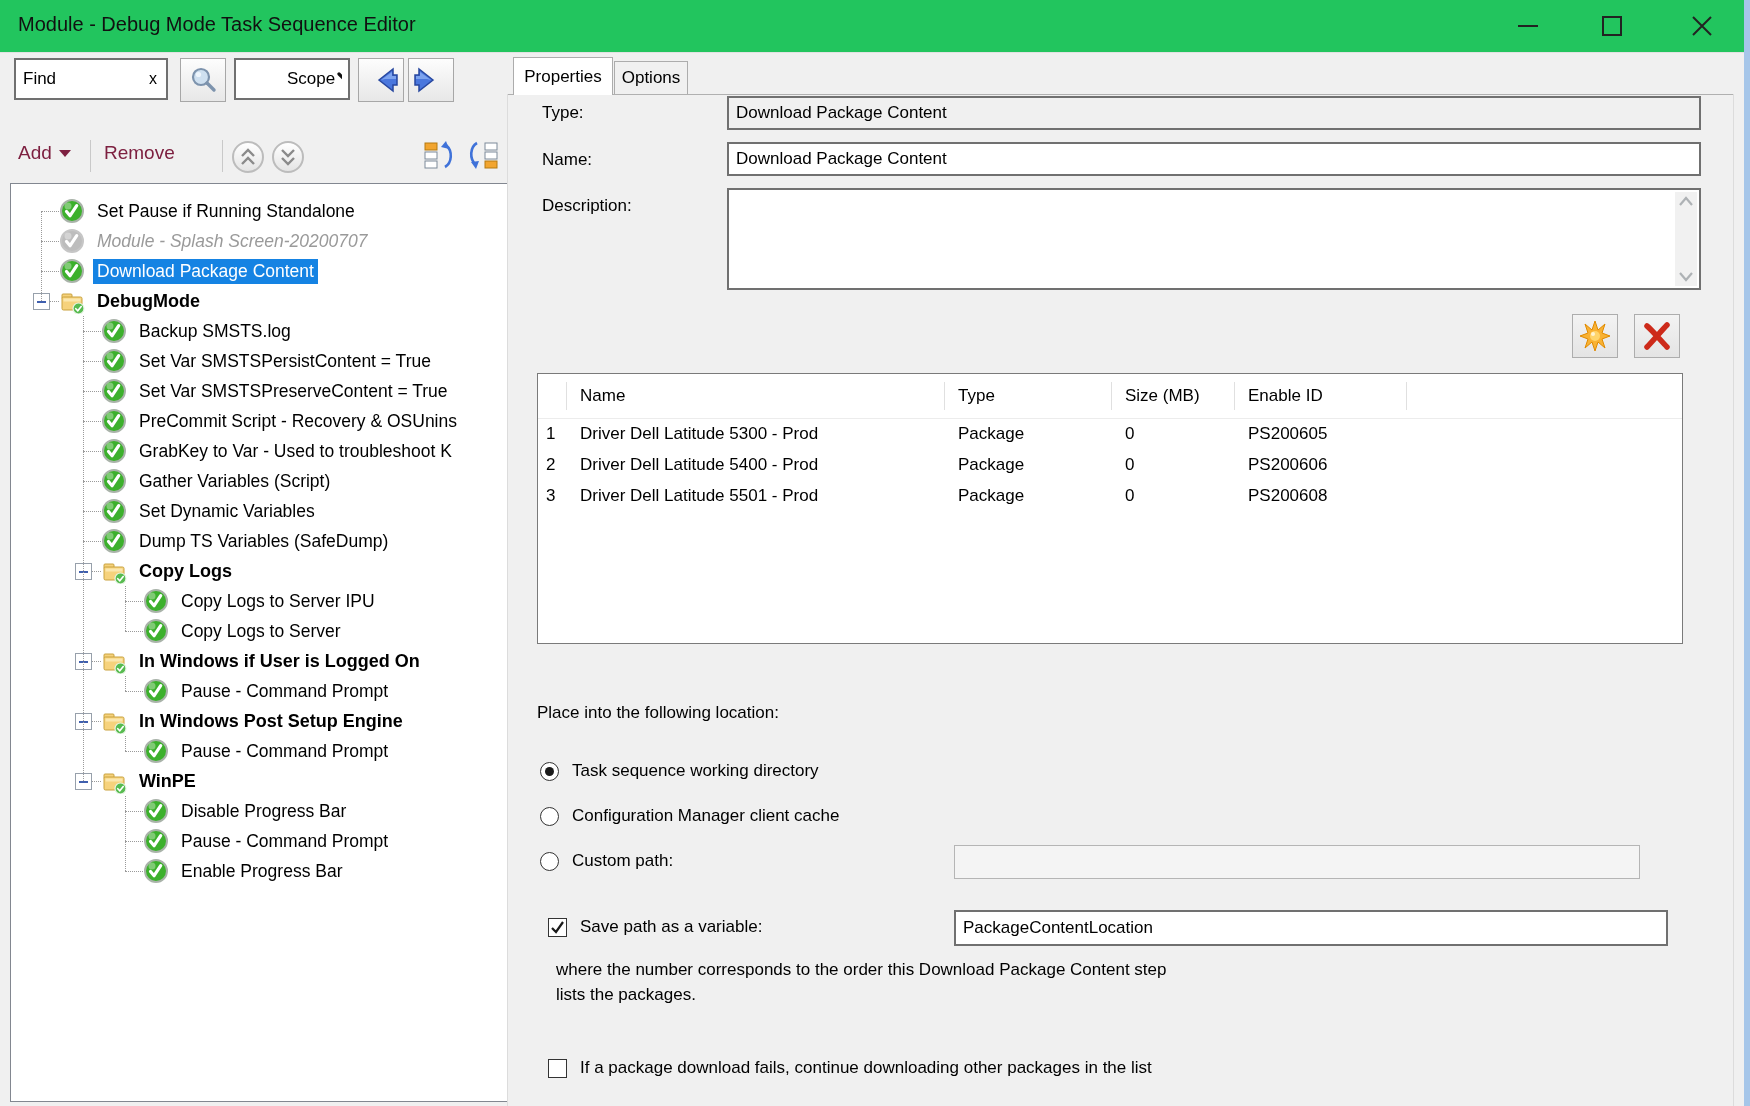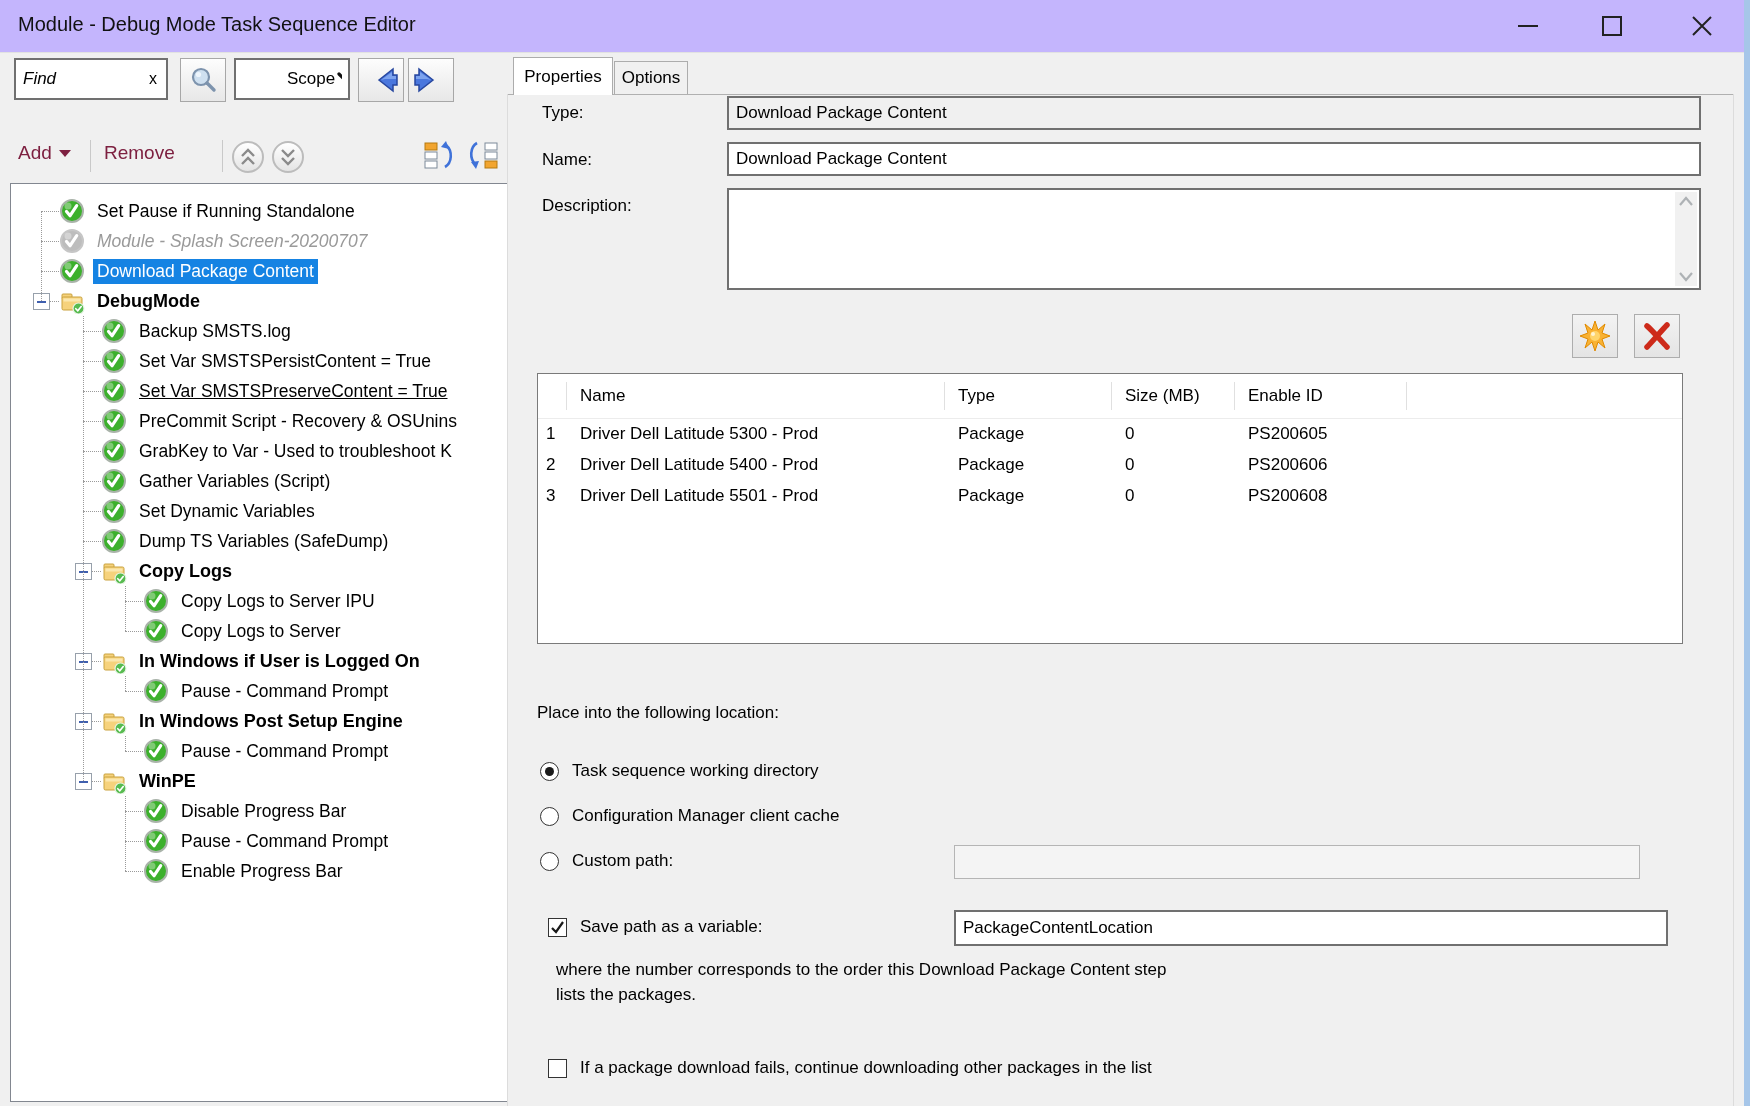--- a/index.html
+++ b/index.html
@@ -1,28 +1,28 @@
 <!DOCTYPE html>
 <html><head>
 <meta charset="utf-8">
 <style>
   html,body{margin:0;padding:0;background:#d7d7d7;}
   #app{position:relative;width:1750px;height:1106px;background:#f0f0f0;overflow:hidden;
        font-family:"Liberation Sans",sans-serif;color:#000;}
   
-  #titlebar{position:absolute;left:0;top:0;width:1750px;height:52px;background:#c4b5fd;border-bottom:1px solid #e2e2e2;}
+  #titlebar{position:absolute;left:0;top:0;width:1750px;height:52px;background:#22c55e;border-bottom:1px solid #e2e2e2;}
   #title{position:absolute;left:18px;top:13px;font-size:20px;color:#111;}
   .winbtn{position:absolute;top:0;width:58px;height:52px;display:flex;align-items:center;justify-content:center;}
   #btn-min{left:1499px;} #btn-max{left:1583px;} #btn-close{left:1673px;}
   
   .tb-btn{position:absolute;background:linear-gradient(#fdfdfd,#e7e7e7);border:1px solid #a7a7a7;
           display:flex;align-items:center;justify-content:center;}
   #find-box{position:absolute;left:14px;top:58px;width:154px;height:42px;background:#fff;border:2px solid #707070;
             box-sizing:border-box;display:flex;align-items:center;}
-  #find-text{font-size:17px;margin-left:7px;flex:1;font-style:italic;}
+  #find-text{font-size:17px;margin-left:7px;flex:1;}
   #find-clear{font-size:16px;margin-right:9px;cursor:default;}
   #search-btn{left:180px;top:58px;width:44px;height:42px;}
   #scope-dd{position:absolute;left:234px;top:58px;width:116px;height:42px;background:#fff;border:2px solid #707070;
             box-sizing:border-box;display:flex;align-items:center;padding-left:43px;}
   #scope-text{font-size:17px;margin-left:8px;flex:1;}
   #back-btn{left:358px;top:58px;width:44px;height:42px;}
   #fwd-btn{left:408px;top:58px;width:44px;height:42px;}
   
   #add-btn{position:absolute;left:18px;top:142px;display:flex;align-items:center;font-size:19px;color:#7d2040;}
   #add-caret{margin-left:7px;width:0;height:0;border-left:6px solid transparent;border-right:6px solid transparent;
@@ -233,21 +233,21 @@
       </div>
       <div class="tree-row" style="top: 162px; left: 64px;">
         <span class="stub" style="margin-left:8px;width:18px"></span>
         <svg class="tree-icon" width="26" height="26">
       <circle cx="13" cy="13" r="11" fill="#3cb02c" stroke="#a9b3a9" stroke-width="2"></circle>
       <circle cx="9" cy="8" r="3.5" fill="#ffffff" opacity="0.35"></circle>
       <path d="M7.5 13.5 l3.6 4.2 l6.6 -10" fill="none" stroke="#fff" stroke-width="3.2" stroke-linecap="round" stroke-linejoin="round"></path>
         </svg>
         <span class="tree-label">Set Var SMSTSPersistContent = True</span>
       </div>
-      <div class="tree-row" style="top: 192px; left: 64px; text-decoration: underline;">
+      <div class="tree-row" style="top: 192px; left: 64px;">
         <span class="stub" style="margin-left:8px;width:18px"></span>
         <svg class="tree-icon" width="26" height="26">
       <circle cx="13" cy="13" r="11" fill="#3cb02c" stroke="#a9b3a9" stroke-width="2"></circle>
       <circle cx="9" cy="8" r="3.5" fill="#ffffff" opacity="0.35"></circle>
       <path d="M7.5 13.5 l3.6 4.2 l6.6 -10" fill="none" stroke="#fff" stroke-width="3.2" stroke-linecap="round" stroke-linejoin="round"></path>
         </svg>
         <span class="tree-label">Set Var SMSTSPreserveContent = True</span>
       </div>
       <div class="tree-row" style="top: 222px; left: 64px;">
         <span class="stub" style="margin-left:8px;width:18px"></span>

